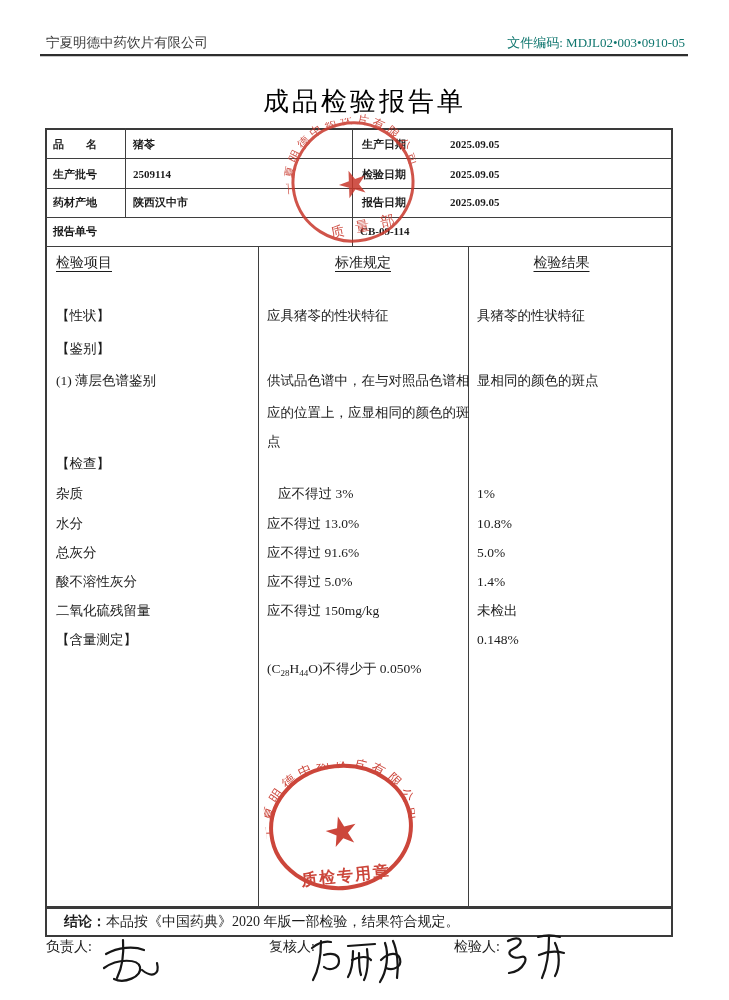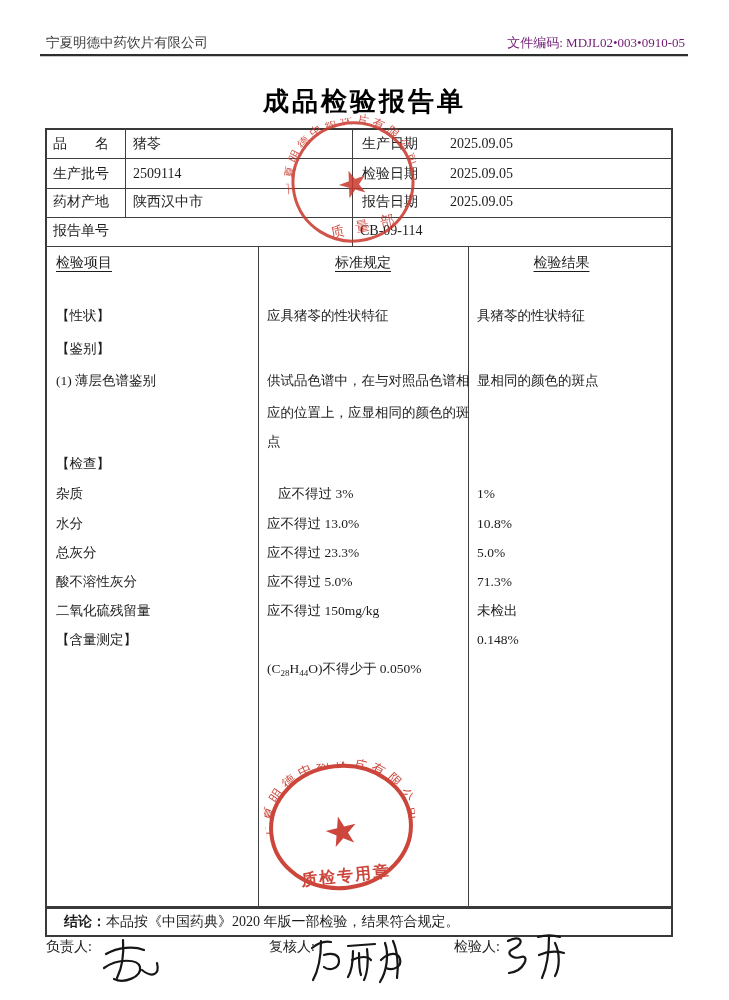--- a/index.html
+++ b/index.html
@@ -1,25 +1,25 @@
 <!DOCTYPE html>
 <html><head>
 <meta charset="utf-8">
 <style>
   html,body{margin:0;padding:0;background:#ffffff;}
   .page{position:relative;width:729px;height:1000px;background:#fff;
         font-family:"Liberation Serif","DejaVu Serif",serif;color:#1c1c1c;overflow:hidden;}
   .t{position:absolute;font-size:13.5px;line-height:20px;white-space:pre;}
-  .lbl{font-size:14px;}
+  .lbl{font-size:11px;font-weight:bold;}
   .hdr-left{left:46px;top:33px;font-size:13.5px;color:#3d3d3d;}
-  .hdr-right{right:44px;top:33px;font-size:13px;color:#701a75;}
+  .hdr-right{right:44px;top:33px;font-size:13px;color:#0f766e;}
   .hdr-rule{position:absolute;left:40px;top:54px;width:648px;height:0;
             border-top:2.5px solid #2e2e2e;border-bottom:1px solid #c9c9c9;}
   .title{position:absolute;left:0;top:84px;width:729px;text-align:center;
-         font-size:26px;font-weight:bold;letter-spacing:3px;color:#000;}
+         font-size:26px;font-weight:normal;letter-spacing:3px;color:#000;}
   
   .outer{position:absolute;left:45px;top:128px;width:628px;height:780px;
          border:2px solid #3a3a3a;box-sizing:border-box;}
   .concl-box{position:absolute;left:45px;top:908px;width:628px;height:29px;
          border:2px solid #3a3a3a;border-top:1.5px solid #3a3a3a;box-sizing:border-box;}
   .hline{position:absolute;left:45px;width:628px;height:0;border-top:1.5px solid #3f3f3f;}
   .vline{position:absolute;width:0;border-left:1.5px solid #3f3f3f;}
   .colhead{position:absolute;top:254px;font-size:14px;}
   .colhead span{text-decoration:underline;text-underline-offset:4px;}
   .center{text-align:center;}
@@ -95,26 +95,26 @@
 
   <div class="t" style="left:56px;top:484px">杂质</div>
   <div class="t" style="left:278px;top:484px">应不得过 3%</div>
   <div class="t" style="left:477px;top:484px">1%</div>
 
   <div class="t" style="left:56px;top:514px">水分</div>
   <div class="t" style="left:267px;top:514px">应不得过 13.0%</div>
   <div class="t" style="left:477px;top:514px">10.8%</div>
 
   <div class="t" style="left:56px;top:543px">总灰分</div>
-  <div class="t" style="left:267px;top:543px">应不得过 23.3%</div>
+  <div class="t" style="left:267px;top:543px">应不得过 91.6%</div>
   <div class="t" style="left:477px;top:543px">5.0%</div>
 
   <div class="t" style="left:56px;top:572px">酸不溶性灰分</div>
   <div class="t" style="left:267px;top:572px">应不得过 5.0%</div>
-  <div class="t" style="left:477px;top:572px">71.3%</div>
+  <div class="t" style="left:477px;top:572px">1.4%</div>
 
   <div class="t" style="left:56px;top:601px">二氧化硫残留量</div>
   <div class="t" style="left:267px;top:601px">应不得过 150mg/kg</div>
   <div class="t" style="left:477px;top:601px">未检出</div>
 
   <div class="t" style="left:56px;top:630px">【含量测定】</div>
   <div class="t" style="left:477px;top:630px">0.148%</div>
   <div class="t" style="left:267px;top:659px"><span>(C</span><sub class="fm">28</sub><span>H</span><sub class="fm">44</sub><span>O)不得少于 0.050%</span></div>
 
   <svg class="stamp" style="left:287px;top:118px;transform:rotate(-12deg)" width="132" height="128" viewBox="0 0 132 128">

